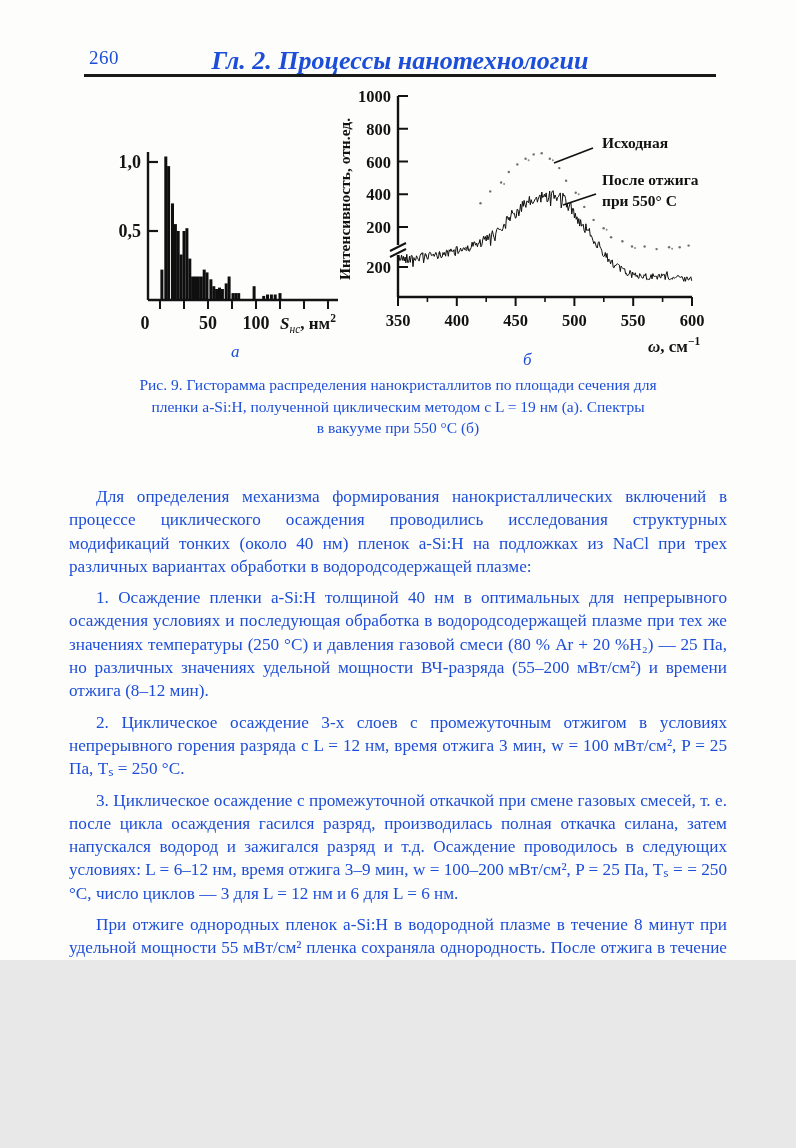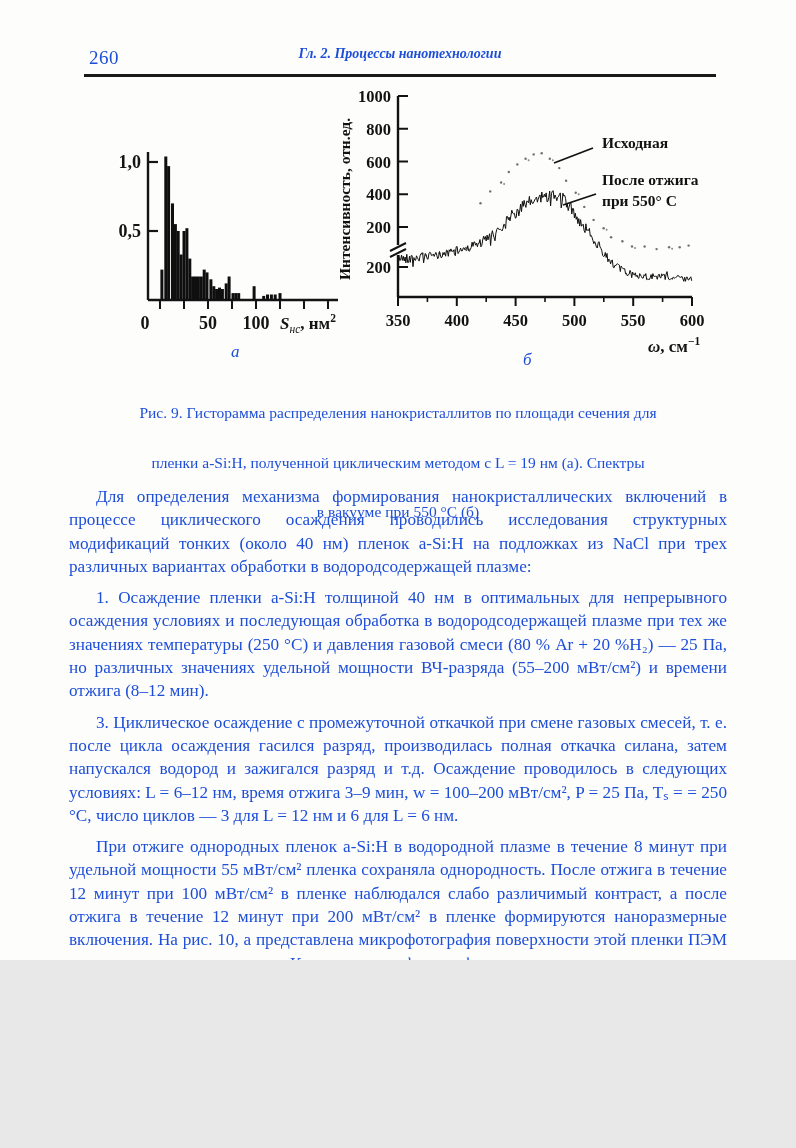--- a/index.html
+++ b/index.html
@@ -1,27 +1,27 @@
 <!DOCTYPE html>
 <html><head>
 <meta charset="utf-8">
 <style>
   html,body{margin:0;padding:0;background:#e8e8e8;}
   .page{position:relative;width:796px;height:960px;background:#fdfdfc;color:#1d4ed8;
         font-family:"Liberation Serif",serif;overflow:hidden;margin:0 auto;}
   .pgnum{position:absolute;left:89px;top:47px;font-size:19px;letter-spacing:.5px;}
   .chapter{position:absolute;left:88px;right:84px;top:46px;text-align:center;
-           font-style:italic;font-weight:bold;font-size:14px;}
+           font-style:italic;font-weight:bold;font-size:26px;}
   .hrule{position:absolute;left:84px;right:80px;top:74px;height:0;border-top:3px solid #191919;}
   .figwrap{position:absolute;left:0;top:0;}
   svg text{font-family:"Liberation Serif",serif;}
   .subfig{position:absolute;font-style:italic;font-size:17px;}
   .caption{position:absolute;top:374px;left:70px;width:656px;font-size:15.5px;line-height:21.5px;
            text-align:center;}
-  .caption div{white-space:nowrap;margin-top:28px;}
+  .caption div{white-space:nowrap;}
   .bodytext{position:absolute;top:477px;left:61px;width:674px;font-size:17.2px;line-height:23.3px;
             text-align:justify;}
   .bodytext p{margin:8px;text-indent:27px;}
 </style>
 </head>
 <body>
 
 <div class="page">
   <div class="pgnum">260</div>
   <div class="chapter">Гл. 2.  Процессы нанотехнологии</div>
@@ -176,16 +176,17 @@
 
   <div class="caption" id="captionBox">
       <div>Рис. 9. Гисторамма распределения нанокристаллитов по площади сечения для</div>
       <div>пленки a-Si:H, полученной циклическим методом с  L = 19 нм  (а). Спектры</div>
       <div>в вакууме при 550 °C (б)</div>
     </div>
 
   <div class="bodytext" id="bodyBox">
       <p>Для определения механизма формирования нанокристаллических включений в процессе циклического осаждения проводились исследования структурных модификаций тонких (около 40 нм) пленок a-Si:H на подложках из NaCl при трех различных вариантах обработки в водородсодержащей плазме:</p>
       <p>1. Осаждение пленки a-Si:H толщиной 40 нм в оптимальных для непрерывного осаждения условиях и последующая обработка в водородсодержащей плазме при тех же значениях температуры (250 °C) и давления газовой смеси (80 % Ar + 20 %H₂) — 25 Па, но различных значениях удельной мощности ВЧ-разряда (55–200 мВт/см²) и времени отжига (8–12 мин).</p>
+      <p>2. Циклическое осаждение 3-х слоев с промежуточным отжигом в условиях непрерывного горения разряда с L = 12 нм, время отжига 3 мин, w = 100 мВт/см², P = 25 Па, Tₛ = 250 °C.</p>
       <p>3. Циклическое осаждение с промежуточной откачкой при смене газовых смесей, т. е. после цикла осаждения гасился разряд, производилась полная откачка силана, затем напускался водород и зажигался разряд и т.д. Осаждение проводилось в следующих условиях: L = 6–12 нм, время отжига 3–9 мин, w = 100–200 мВт/см², P = 25 Па, Tₛ = = 250 °C, число циклов — 3 для L = 12 нм и 6 для L = 6 нм.</p>
       <p>При отжиге однородных пленок a-Si:H в водородной плазме в течение 8 минут при удельной мощности 55 мВт/см² пленка сохраняла однородность. После отжига в течение 12 минут при 100 мВт/см² в пленке наблюдался слабо различимый контраст, а после отжига в течение 12 минут при 200 мВт/см² в пленке формируются наноразмерные включения. На рис. 10, а представлена микрофотография поверхности этой пленки ПЭМ в светлопольном контрасте. Как видно из фотографии, пленка содержит включения, дающие электронномик-</p>
     </div>
 </div>
 
 </body></html>

